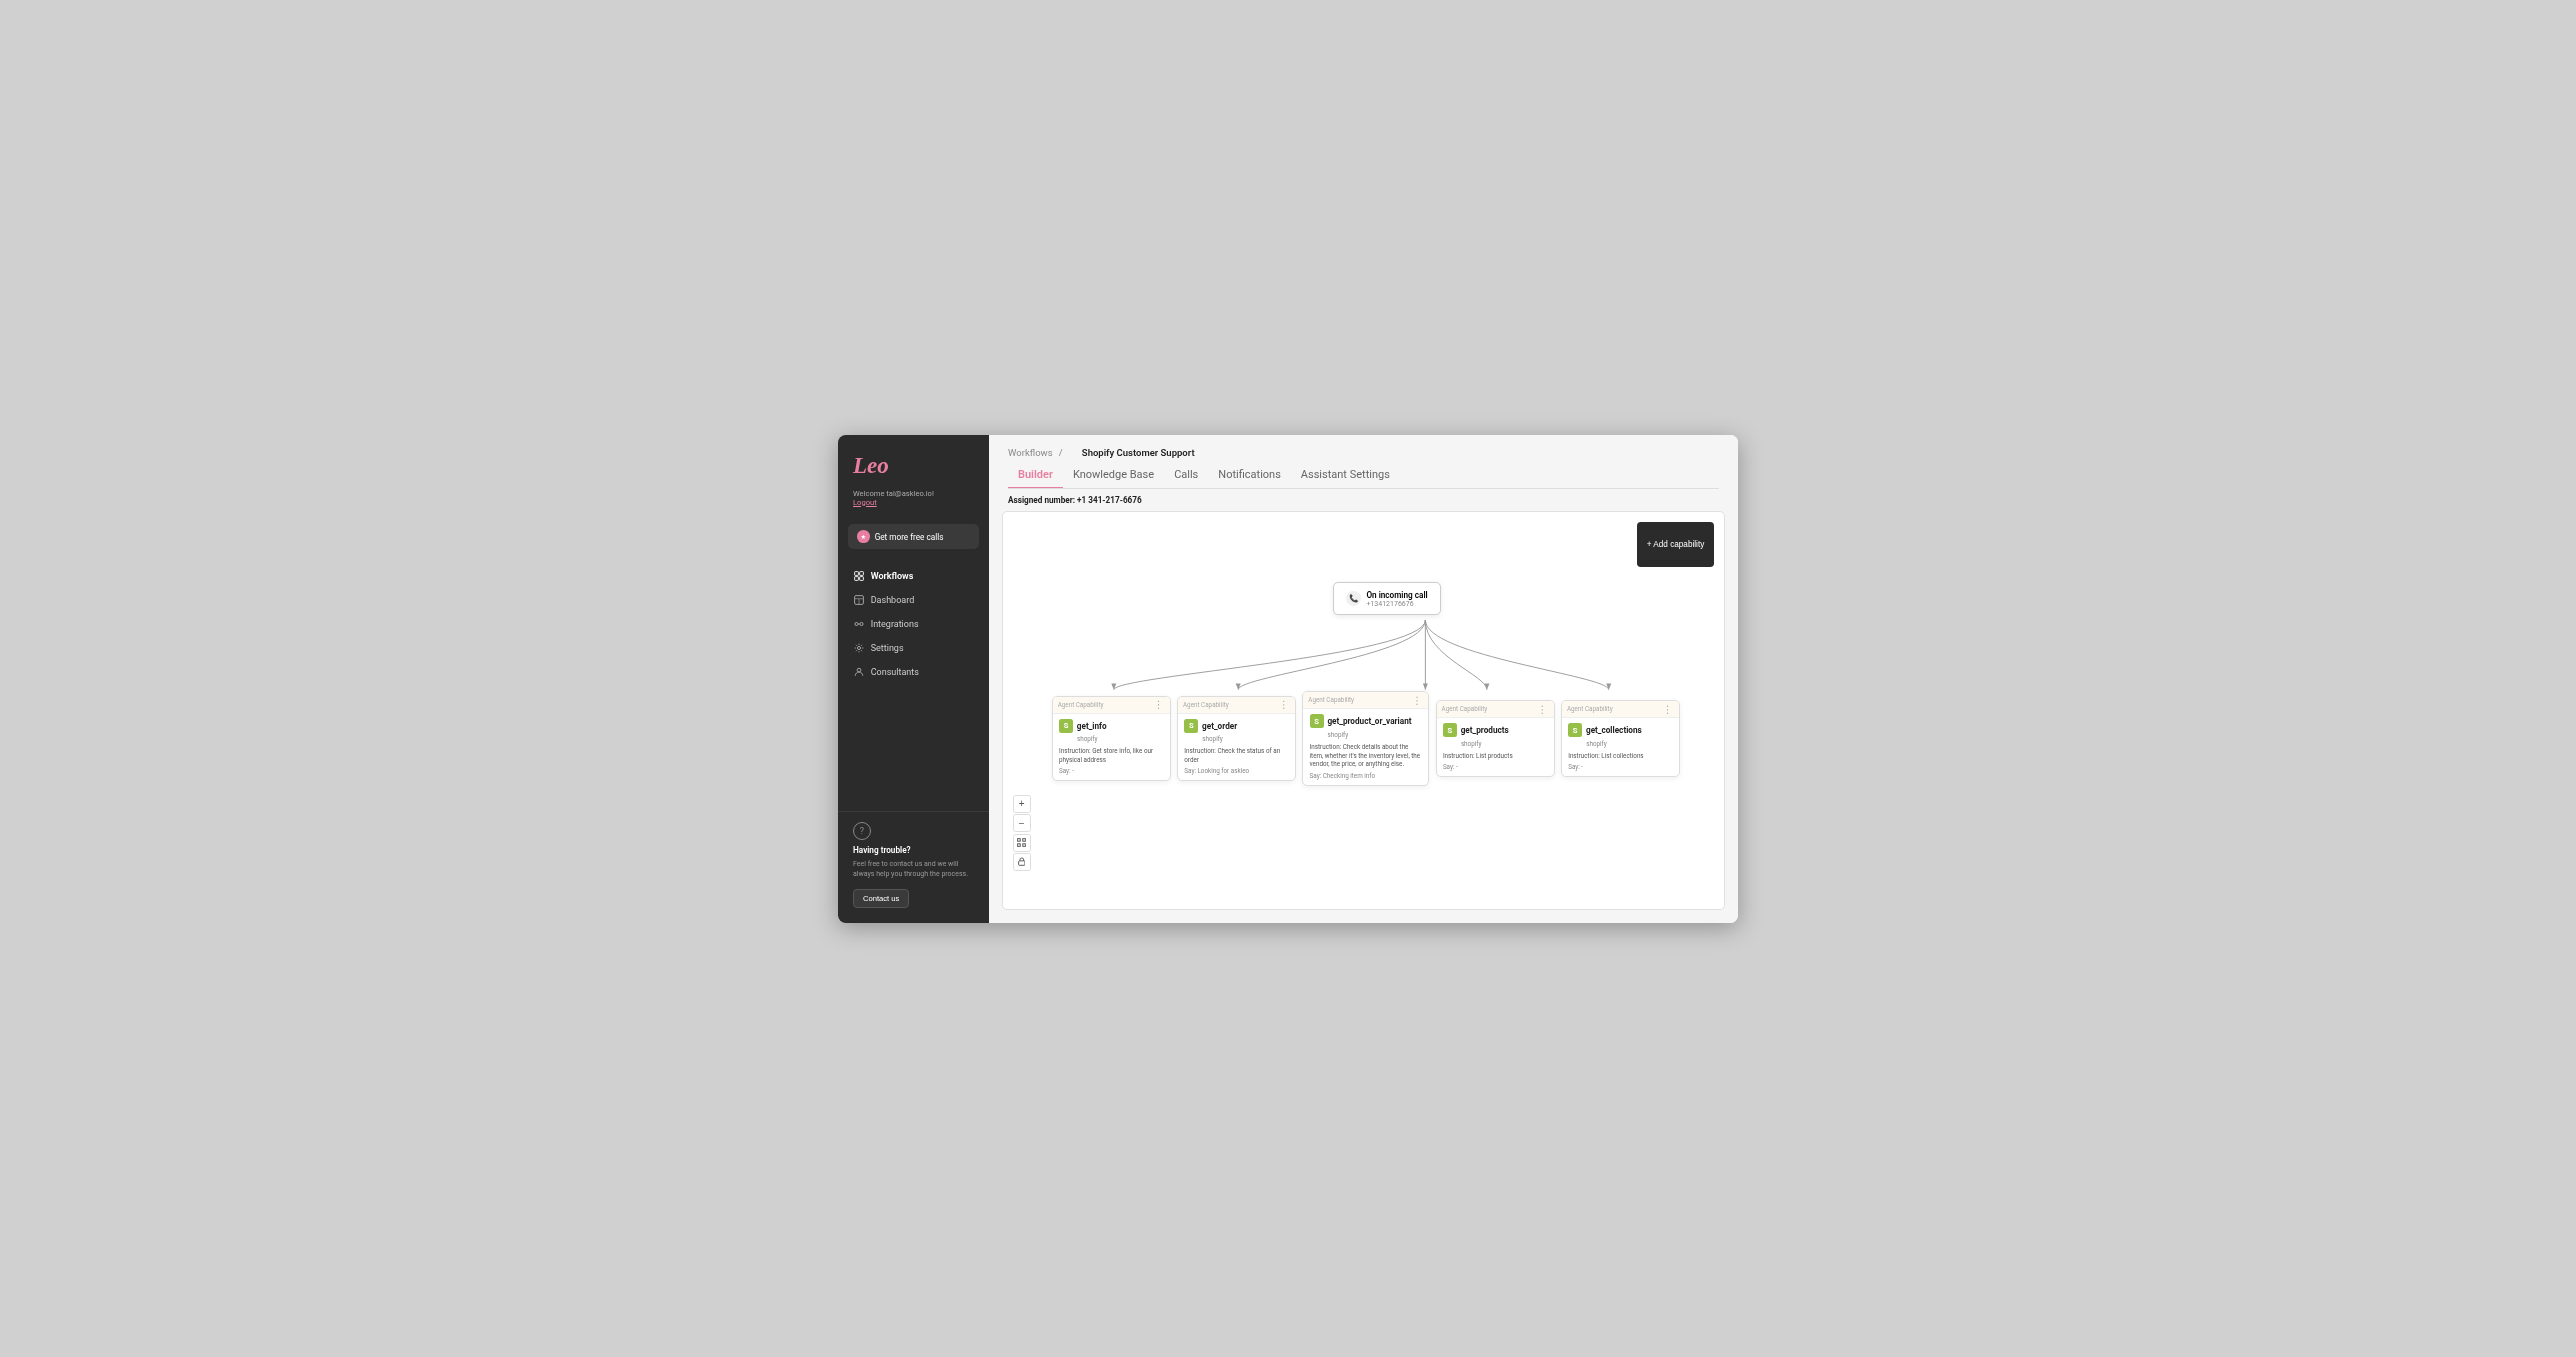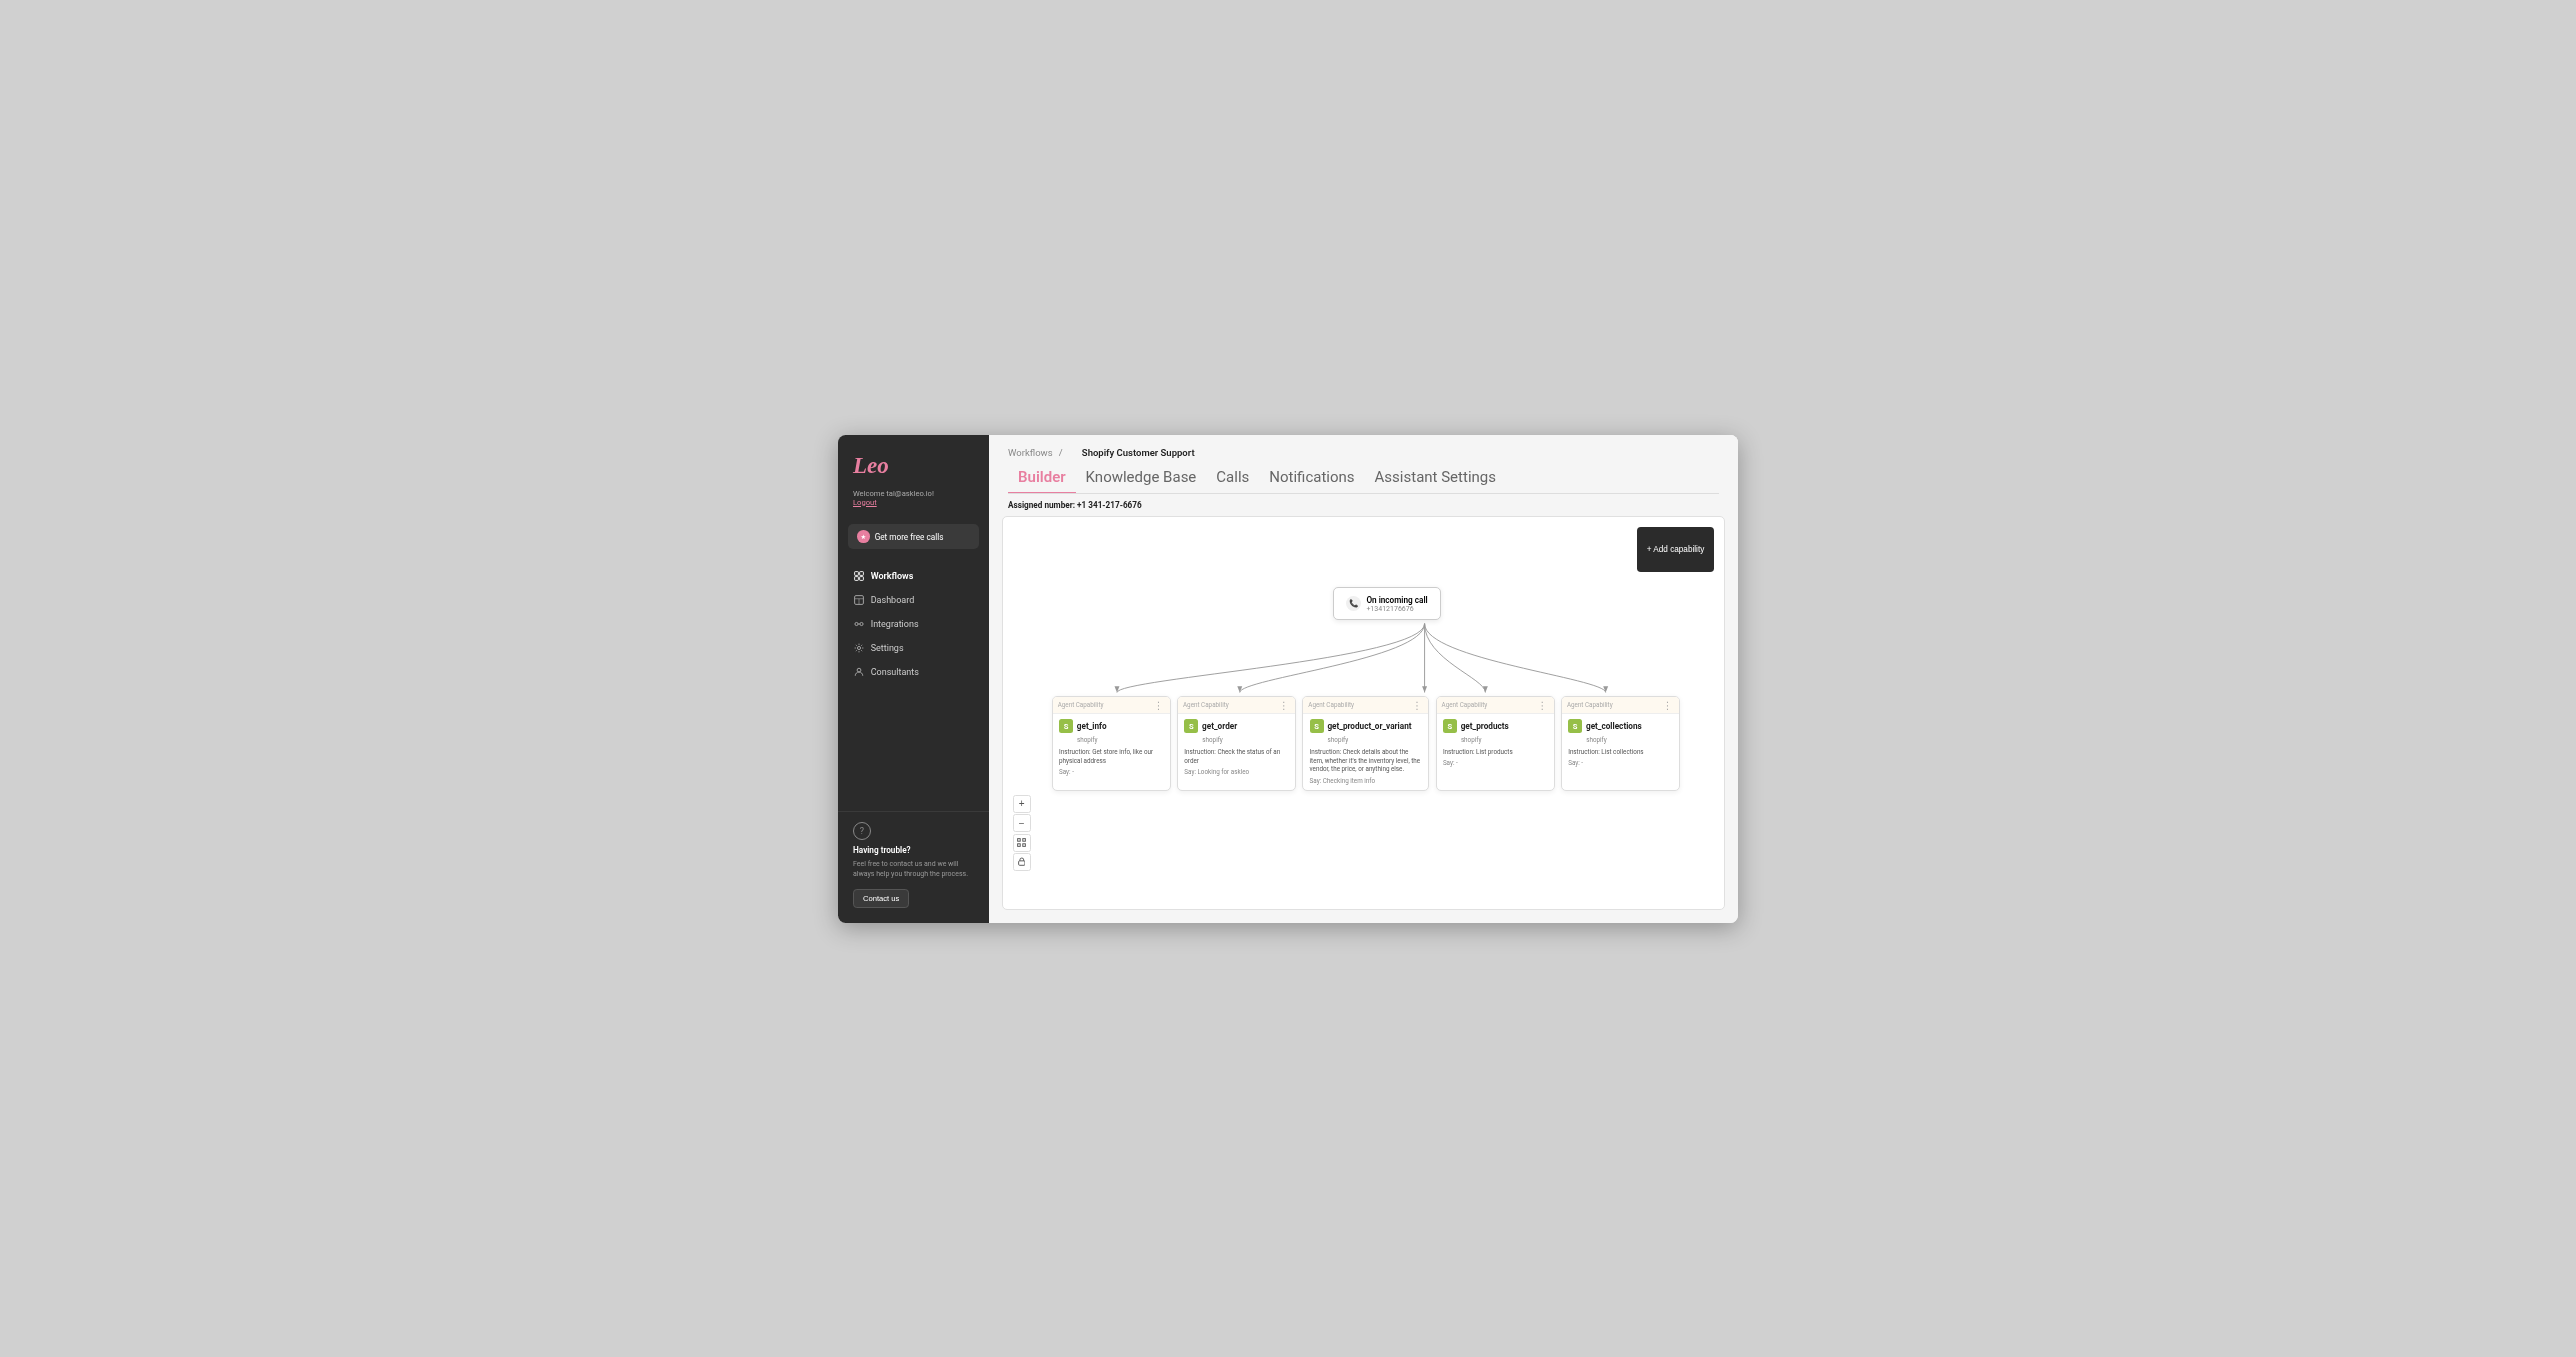--- a/index.html
+++ b/index.html
@@ -159,21 +159,21 @@
     }
     .breadcrumb-sep { margin: 0 3.8px; }
     .breadcrumb-current { color: #222; font-weight: 600; margin-left: 13px; }
     .tabs {
       display: flex;
       gap: 0;
       border-bottom: 0.6px solid #ddd;
     }
     .tab {
       padding: 5px 10px 6.3px;
-      font-size: 15px;
+      font-size: 11px;
       color: #666;
       cursor: pointer;
       border-bottom: 1.3px solid transparent;
       margin-bottom: -0.6px;
     }
     .tab.active {
       color: #e87fa0;
       border-bottom: 1.3px solid #e87fa0;
       font-weight: 600;
     }
@@ -491,21 +491,21 @@
       </svg>
 
       <div class="trigger-node" style="top:70px; left:330px; transform:none; position:absolute;">
         <div class="trigger-icon">📞</div>
         <div>
           <span>On incoming call</span>
           <span class="trigger-node-sub">+13412176676</span>
         </div>
       </div>
 
-      <div style="position:absolute; top:179px; left:49px; display:flex; gap:6.3px;">
+      <div style="position:absolute; top:179px; left:49px; display:flex; gap:6.3px;align-items:center;">
 
         <div class="capability-card">
           <div class="capability-header">
             <span>Agent Capability</span>
             <button class="more-btn">⋮</button>
           </div>
           <div class="capability-body">
             <div class="capability-title-row">
               <div class="shopify-icon">S</div>
               <span class="capability-name">get_info</span>

